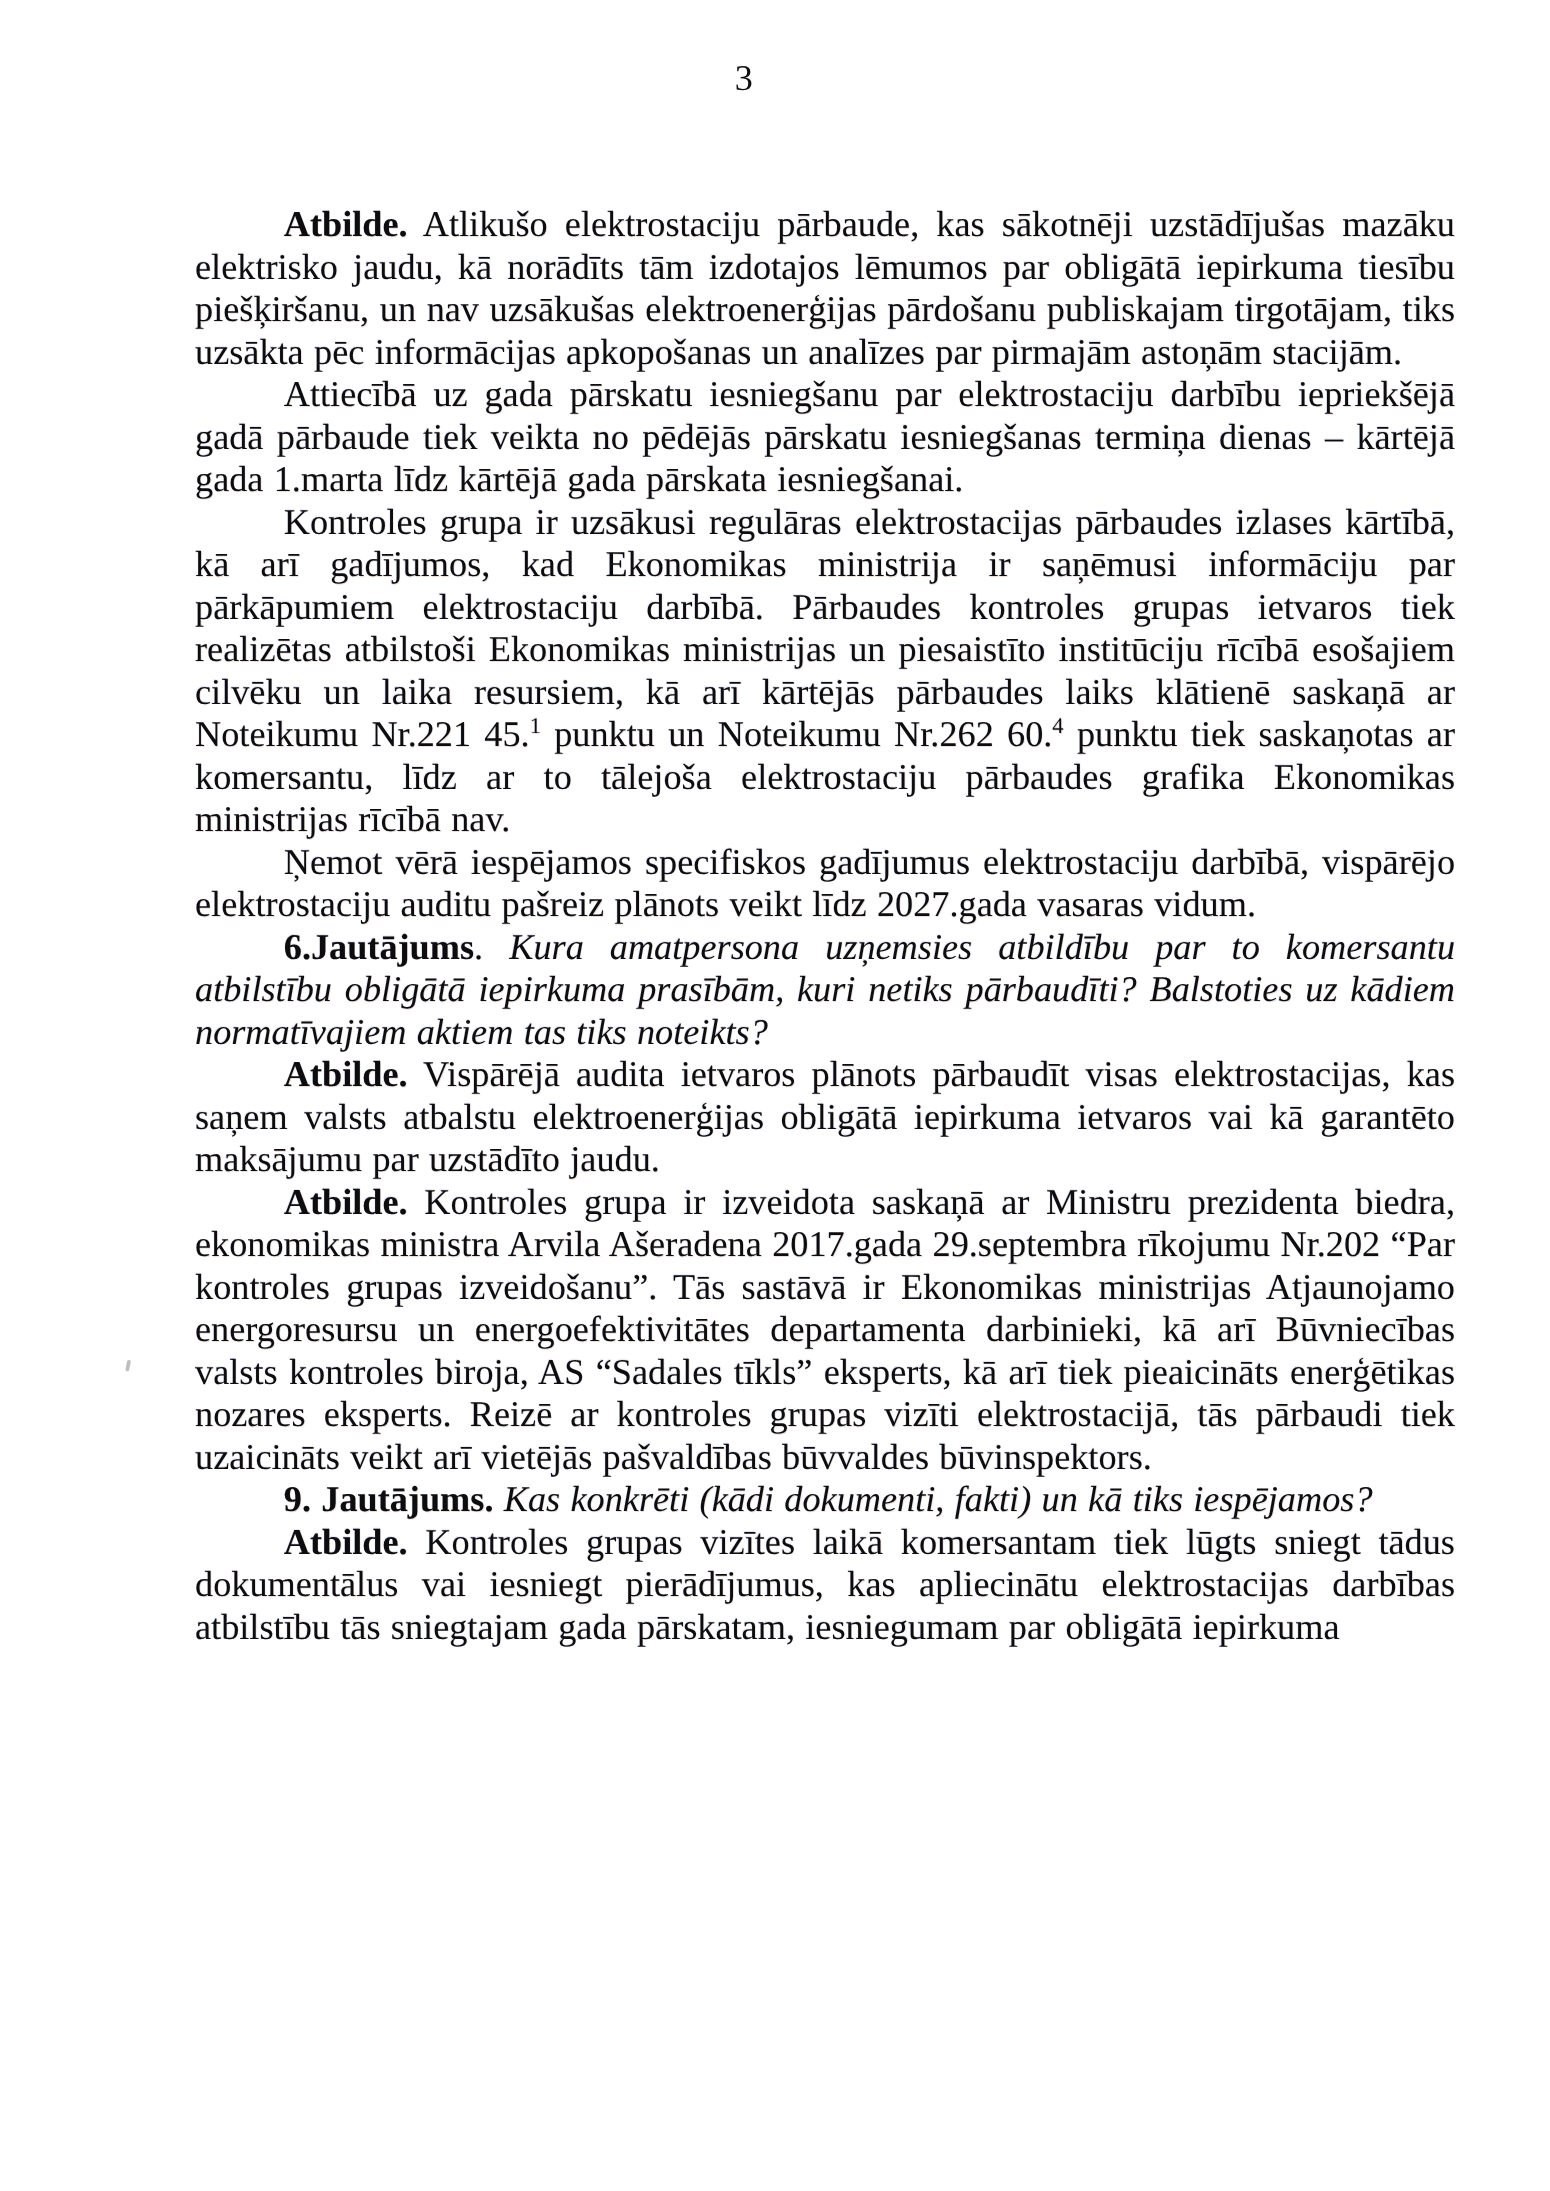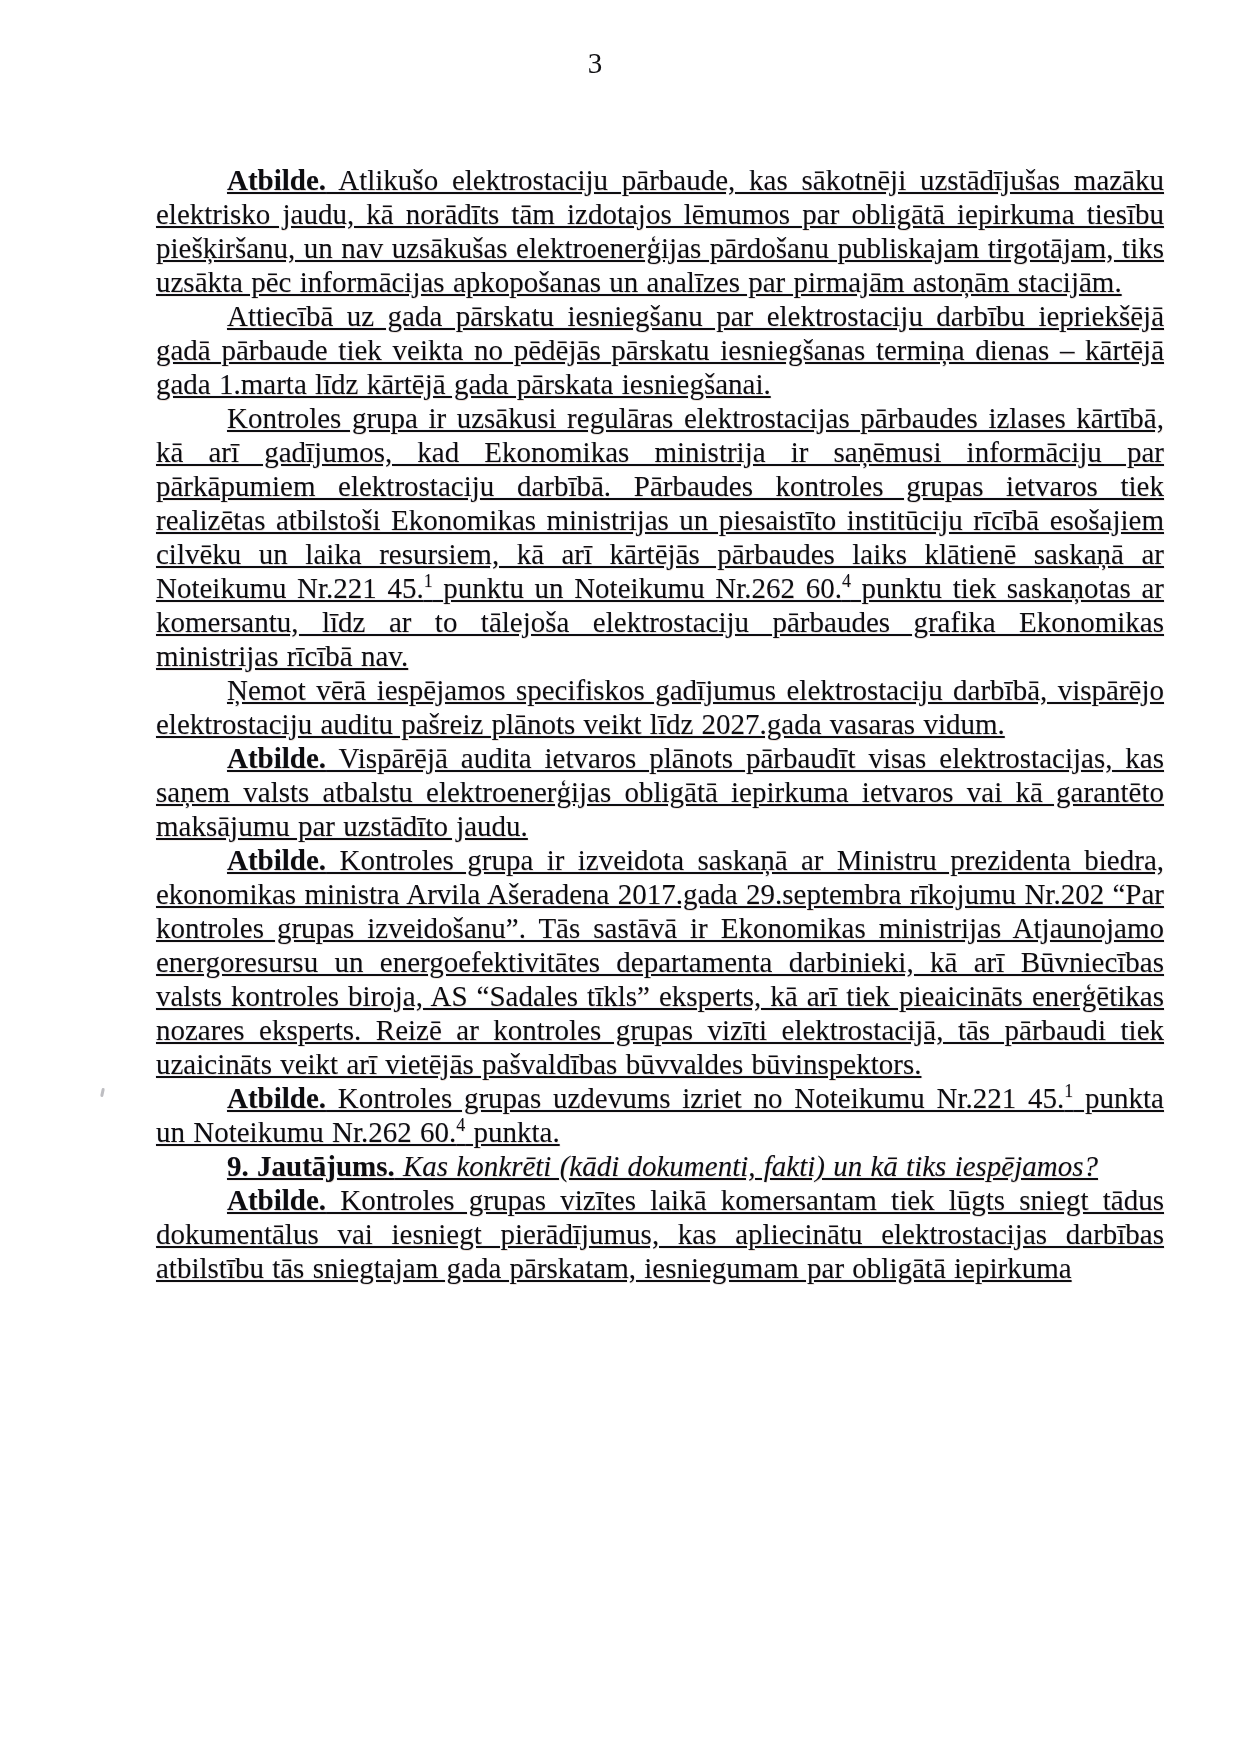--- a/index.html
+++ b/index.html
@@ -24,21 +24,20 @@
     text-align: center;
     font-size: 29px;
     line-height: 34px;
     color: #111114;
   }
   .doc-body {
     position: absolute;
     top: 163px;
     left: 156px;
     width: 1008px;
-    text-decoration: underline;
   }
   .para {
     margin: 0;
     text-align: justify;
     text-indent: 71px;
     font-size: 29px;
     line-height: 34px;
     word-spacing: 1px;
     
     text-shadow: 0.5px 0.5px 0 rgba(140, 70, 40, 0.18),
@@ -66,21 +65,21 @@
 <body>
 
 <div class="page">
   <div class="page-number">3</div>
 
   <div class="doc-body">
       <p class="para"><span class="run-bold">Atbilde.</span><span class="run-normal"> Atlikušo elektrostaciju pārbaude, kas sākotnēji uzstādījušas mazāku elektrisko jaudu, kā norādīts tām izdotajos lēmumos par obligātā iepirkuma tiesību piešķiršanu, un nav uzsākušas elektroenerģijas pārdošanu publiskajam tirgotājam, tiks uzsākta pēc informācijas apkopošanas un analīzes par pirmajām astoņām stacijām.</span></p>
       <p class="para"><span class="run-normal">Attiecībā uz gada pārskatu iesniegšanu par elektrostaciju darbību iepriekšējā gadā pārbaude tiek veikta no pēdējās pārskatu iesniegšanas termiņa dienas – kārtējā gada 1.marta līdz kārtējā gada pārskata iesniegšanai.</span></p>
       <p class="para"><span class="run-normal">Kontroles grupa ir uzsākusi regulāras elektrostacijas pārbaudes izlases kārtībā, kā arī gadījumos, kad Ekonomikas ministrija ir saņēmusi informāciju par pārkāpumiem elektrostaciju darbībā. Pārbaudes kontroles grupas ietvaros tiek realizētas atbilstoši Ekonomikas ministrijas un piesaistīto institūciju rīcībā esošajiem cilvēku un laika resursiem, kā arī kārtējās pārbaudes laiks klātienē saskaņā ar Noteikumu Nr.221 45.</span><sup class="run-sup">1</sup><span class="run-normal"> punktu un Noteikumu Nr.262 60.</span><sup class="run-sup">4</sup><span class="run-normal"> punktu tiek saskaņotas ar komersantu, līdz ar to tālejoša elektrostaciju pārbaudes grafika Ekonomikas ministrijas rīcībā nav.</span></p>
       <p class="para"><span class="run-normal">Ņemot vērā iespējamos specifiskos gadījumus elektrostaciju darbībā, vispārējo elektrostaciju auditu pašreiz plānots veikt līdz 2027.gada vasaras vidum.</span></p>
+      <p class="para"><span class="run-bold">6.Jautājums</span><span class="run-normal">. </span><span class="run-italic">Kura amatpersona uzņemsies atbildību par to komersantu atbilstību obligātā iepirkuma prasībām, kuri netiks pārbaudīti? Balstoties uz kādiem normatīvajiem aktiem tas tiks noteikts?</span></p>
       <p class="para"><span class="run-bold">Atbilde.</span><span class="run-normal"> Vispārējā audita ietvaros plānots pārbaudīt visas elektrostacijas, kas saņem valsts atbalstu elektroenerģijas obligātā iepirkuma ietvaros vai kā garantēto maksājumu par uzstādīto jaudu.</span></p>
       <p class="para"><span class="run-bold">Atbilde.</span><span class="run-normal"> Kontroles grupa ir izveidota saskaņā ar Ministru prezidenta biedra, ekonomikas ministra Arvila Ašeradena 2017.gada 29.septembra rīkojumu Nr.202 “Par kontroles grupas izveidošanu”. Tās sastāvā ir Ekonomikas ministrijas Atjaunojamo energoresursu un energoefektivitātes departamenta darbinieki, kā arī Būvniecības valsts kontroles biroja, AS “Sadales tīkls” eksperts, kā arī tiek pieaicināts enerģētikas nozares eksperts. Reizē ar kontroles grupas vizīti elektrostacijā, tās pārbaudi tiek uzaicināts veikt arī vietējās pašvaldības būvvaldes būvinspektors.</span></p>
-      <p class="para"><span class="run-bold">Atbilde.</span><span class="run-normal"> Kontroles grupas uzdevums izriet no Noteikumu Nr.221 45.</span><sup class="run-sup">1</sup><span class="run-normal"> punkta un Noteikumu Nr.262 60.</span><sup class="run-sup">4</sup><span class="run-normal"> punkta.</span></p>
       <p class="para"><span class="run-bold">9. Jautājums.</span><span class="run-italic"> Kas konkrēti (kādi dokumenti, fakti) un kā tiks iespējamos?</span></p>
       <p class="para"><span class="run-bold">Atbilde.</span><span class="run-normal"> Kontroles grupas vizītes laikā komersantam tiek lūgts sniegt tādus dokumentālus vai iesniegt pierādījumus, kas apliecinātu elektrostacijas darbības atbilstību tās sniegtajam gada pārskatam, iesniegumam par obligātā iepirkuma</span></p>
     </div>
 
   <div class="scan-artifact"></div>
 </div>
 
 </body></html>

